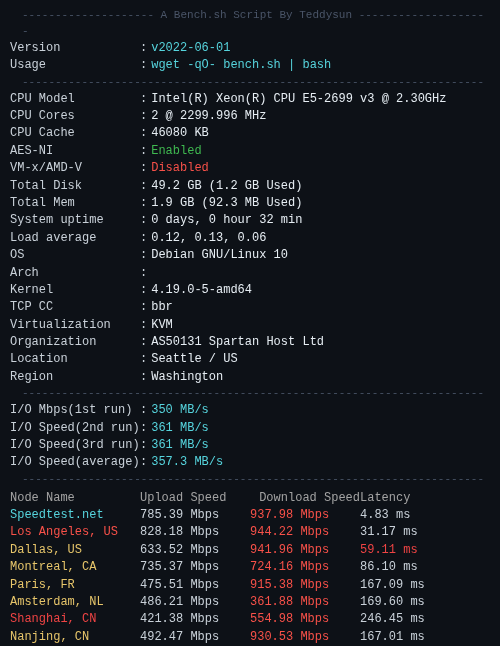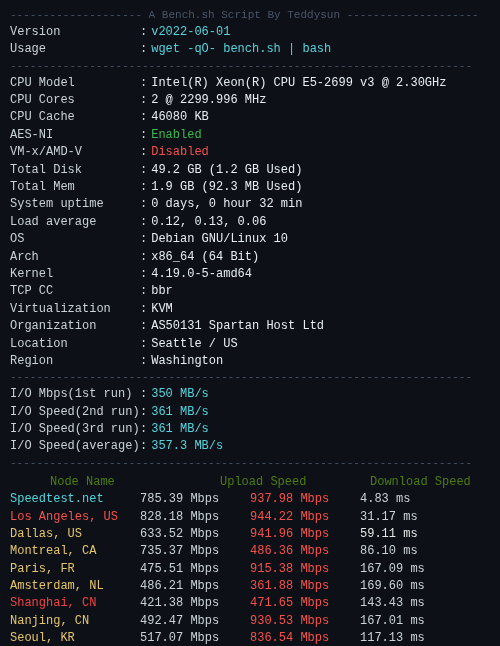--- a/index.html
+++ b/index.html
@@ -9,20 +9,21 @@
       font-size: 12px;
       color: #c9d1d9;
       width: 500px;
       min-height: 646px;
       padding: 8px 10px;
       line-height: 1.45;
     }
     .divider {
       color: #4a5568;
       font-size: 11px;
+      margin-left: 12px;
     }
     .row {
       display: flex;
       align-items: flex-start;
     }
     .label {
       color: #c9d1d9;
       min-width: 130px;
       flex-shrink: 0;
     }
@@ -32,24 +33,24 @@
     }
     .value-white { color: #e6edf3; }
     .value-cyan { color: #56d4dd; }
     .value-red { color: #f85149; }
     .value-green { color: #3fb950; }
 
     .table-header {
       display: flex;
       margin-top: 2px;
     }
-    .th { color: #4d7c0f; margin-left: 40px; }
+    .th { color: #a3a3a3; }
     .col-node { min-width: 130px; }
     .col-upload { min-width: 110px; }
-    .col-download { min-width: 110px; }
+    .col-download { min-width: 110px; text-align: right; }
     .col-latency { min-width: 80px; }
 
     .table-row {
       display: flex;
       align-items: center;
     }
     .node-name { min-width: 130px; }
     .upload-val { min-width: 110px; }
     .download-val { min-width: 110px; }
     .latency-val { min-width: 80px; }
@@ -120,21 +121,20 @@
     <span class="value-white">0.12, 0.13, 0.06</span>
   </div>
   <div class="row">
     <span class="label">OS</span>
     <span class="colon">:</span>
     <span class="value-white">Debian GNU/Linux 10</span>
   </div>
   <div class="row">
     <span class="label">Arch</span>
     <span class="colon">:</span>
-    <span class="value-white">x86_64 (64 Bit)</span>
   </div>
   <div class="row">
     <span class="label">Kernel</span>
     <span class="colon">:</span>
     <span class="value-white">4.19.0-5-amd64</span>
   </div>
   <div class="row">
     <span class="label">TCP CC</span>
     <span class="colon">:</span>
     <span class="value-white">bbr</span>
@@ -202,45 +202,45 @@
       <div class="table-row">
       <span class="node-name" style="color:#f85149">Los Angeles, US</span>
       <span class="upload-val" style="color:#c9d1d9">828.18 Mbps</span>
       <span class="download-val" style="color:#f85149">944.22 Mbps</span>
       <span class="latency-val" style="color:#c9d1d9">31.17 ms</span>
     </div>
       <div class="table-row">
       <span class="node-name" style="color:#e6c56a">Dallas, US</span>
       <span class="upload-val" style="color:#c9d1d9">633.52 Mbps</span>
       <span class="download-val" style="color:#f85149">941.96 Mbps</span>
-      <span class="latency-val" style="color:#e5e5e5">59.11 ms</span>
+      <span class="latency-val" style="color:#ef4444">59.11 ms</span>
     </div>
       <div class="table-row">
       <span class="node-name" style="color:#e6c56a">Montreal, CA</span>
       <span class="upload-val" style="color:#c9d1d9">735.37 Mbps</span>
-      <span class="download-val" style="color:#f85149">486.36 Mbps</span>
+      <span class="download-val" style="color:#f85149">724.16 Mbps</span>
       <span class="latency-val" style="color:#c9d1d9">86.10 ms</span>
     </div>
       <div class="table-row">
       <span class="node-name" style="color:#e6c56a">Paris, FR</span>
       <span class="upload-val" style="color:#c9d1d9">475.51 Mbps</span>
       <span class="download-val" style="color:#f85149">915.38 Mbps</span>
       <span class="latency-val" style="color:#c9d1d9">167.09 ms</span>
     </div>
       <div class="table-row">
       <span class="node-name" style="color:#e6c56a">Amsterdam, NL</span>
       <span class="upload-val" style="color:#c9d1d9">486.21 Mbps</span>
       <span class="download-val" style="color:#f85149">361.88 Mbps</span>
       <span class="latency-val" style="color:#c9d1d9">169.60 ms</span>
     </div>
       <div class="table-row">
       <span class="node-name" style="color:#ef4444">Shanghai, CN</span>
       <span class="upload-val" style="color:#c9d1d9">421.38 Mbps</span>
-      <span class="download-val" style="color:#f85149">471.65 Mbps</span>
-      <span class="latency-val" style="color:#c9d1d9">143.43 ms</span>
+      <span class="download-val" style="color:#f85149">554.98 Mbps</span>
+      <span class="latency-val" style="color:#c9d1d9">246.45 ms</span>
     </div>
       <div class="table-row">
       <span class="node-name" style="color:#e6c56a">Nanjing, CN</span>
       <span class="upload-val" style="color:#c9d1d9">492.47 Mbps</span>
       <span class="download-val" style="color:#f85149">930.53 Mbps</span>
       <span class="latency-val" style="color:#c9d1d9">167.01 ms</span>
     </div>
       <div class="table-row">
       <span class="node-name" style="color:#e6c56a">Seoul, KR</span>
       <span class="upload-val" style="color:#c9d1d9">517.07 Mbps</span>

